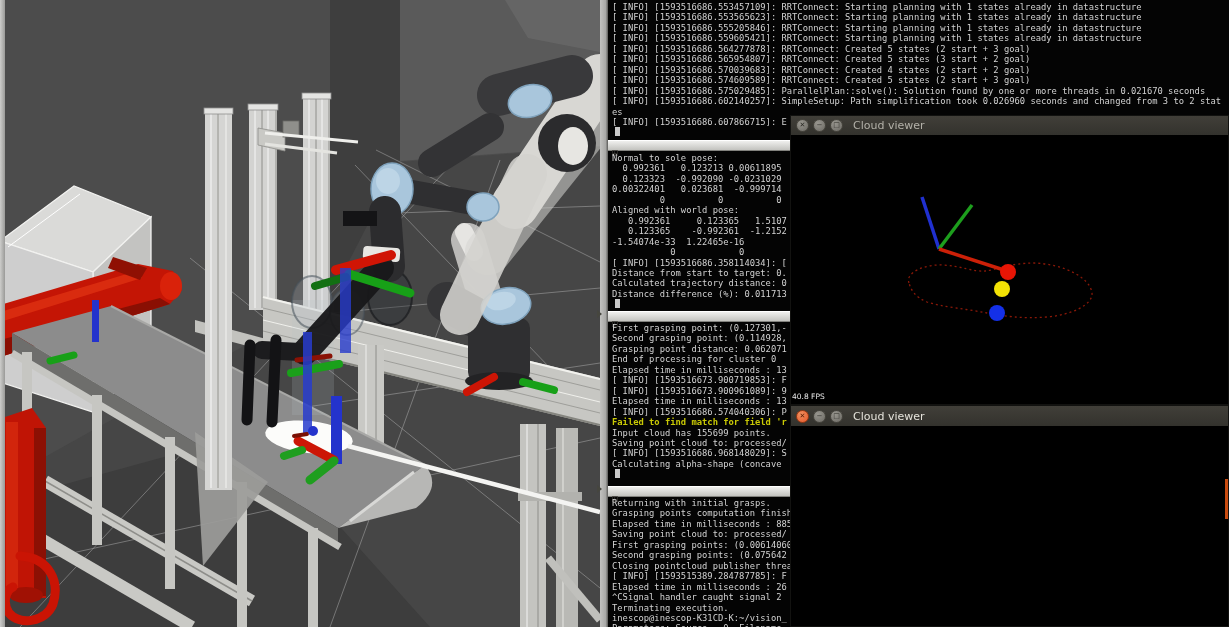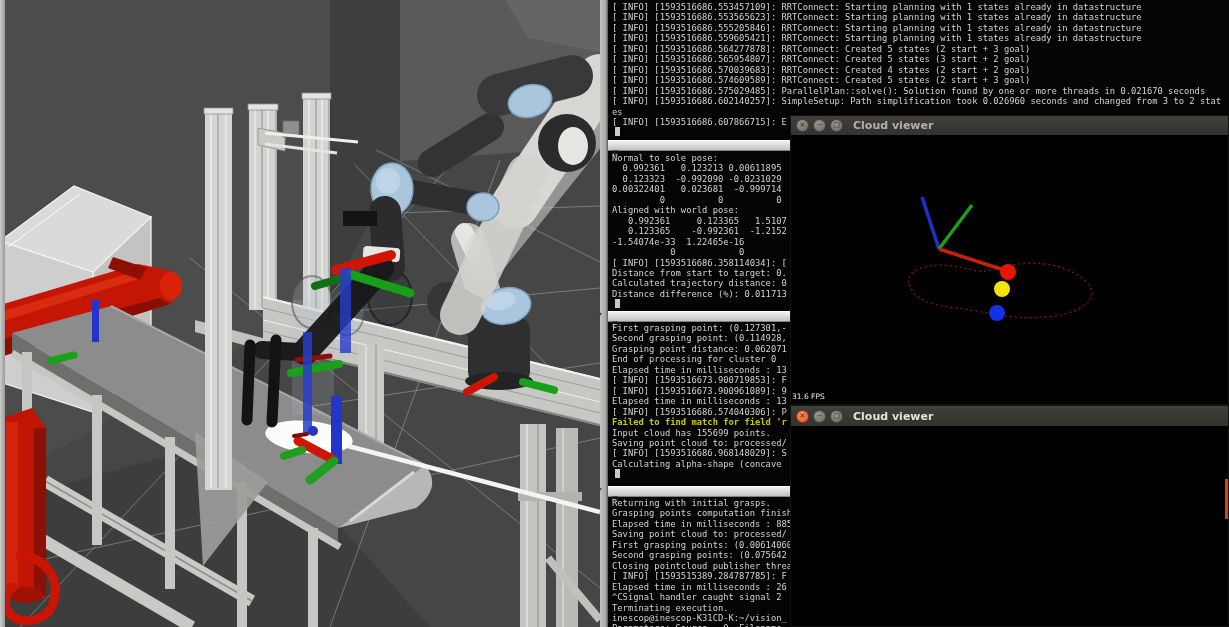--- a/index.html
+++ b/index.html
@@ -30,21 +30,21 @@
   .viewer{position:absolute;left:790px;width:439px;background:#000;border:1px solid #121210;
           box-sizing:border-box;z-index:5;}
   .titlebar{height:19px;background:linear-gradient(#413f39,#33322d);display:flex;
             align-items:center;gap:4px;padding-left:5px;}
   .wbtn{width:13px;height:13px;border-radius:50%;display:inline-flex;align-items:center;
         justify-content:center;font:7px/7px "DejaVu Sans",sans-serif;box-sizing:border-box;
         background:radial-gradient(circle at 35% 30%,#98968f,#6b6963);
         border:1px solid #48463f;color:#2d2c27;}
   .wbtn.active-close{background:radial-gradient(circle at 35% 30%,#f2915f,#e4572b);
         border:1px solid #9c3a12;color:#5d1d05;}
-  .wtitle{margin-left:6px;font-weight:bold;font-size:11px;}
+  .wtitle{margin-left:6px;font-weight:normal;font-size:11px;}
   .wtitle.inactive{color:#b2b0a8;}
   .wtitle.active{color:#e4e2da;}
   .vcontent{position:relative;background:#000;overflow:hidden;}
   #fps-label{position:absolute;left:1px;bottom:3px;font:7.5px "DejaVu Sans",sans-serif;color:#eaeaea;}
   #orange-sliver{position:absolute;right:0;top:53px;width:3px;height:40px;background:#c84b10;}
 </style>
 </head>
 <body>
 <div id="root">
 
@@ -330,21 +330,21 @@
         <path d="M118 148 C114 138 133 129 152 130 C170 131 183 137 194 136 C205 135 219 128 243 128
                  C272 129 299 142 301 158 C302 170 280 180 256 182 C232 184 211 181 196 178
                  C176 174 151 172 136 167 C124 162 120 155 118 148 Z" fill="none" stroke-dasharray="2 3" stroke-width="1.3" stroke="#8a1808"></path>
         <line x1="148" y1="114" x2="131" y2="62" stroke-width="3.5" stroke="#2030d0"></line>
         <line x1="148" y1="114" x2="181" y2="70" stroke-width="3.5" stroke="#1d9e1d"></line>
         <line x1="148" y1="114" x2="216" y2="136" stroke-width="3.5" stroke="#cc2008"></line>
         <circle cx="217" cy="137" r="8" fill="#e81505"></circle>
         <circle cx="211" cy="154" r="8" fill="#f2e205"></circle>
         <circle cx="206" cy="178" r="8" fill="#1430e8"></circle>
       </svg>
-      <span id="fps-label">31.6 FPS</span>
+      <span id="fps-label">40.8 FPS</span>
     </div>
   </div>
 
   <div class="viewer" style="top:405px;height:222px">
     <div class="titlebar" style="height:20px">
       <span class="wbtn active-close">✕</span>
       <span class="wbtn">−</span>
       <span class="wbtn">□</span>
       <span class="wtitle active">Cloud viewer</span>
     </div>

